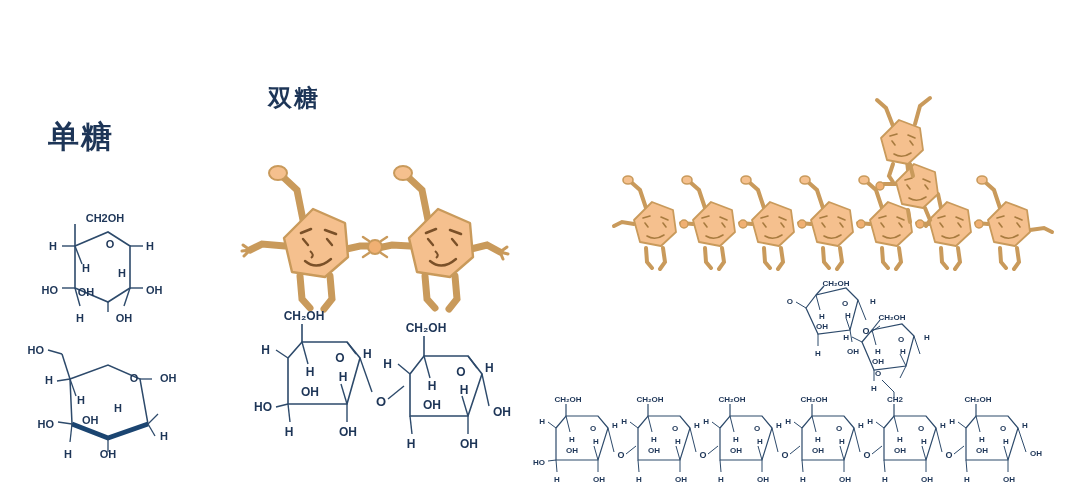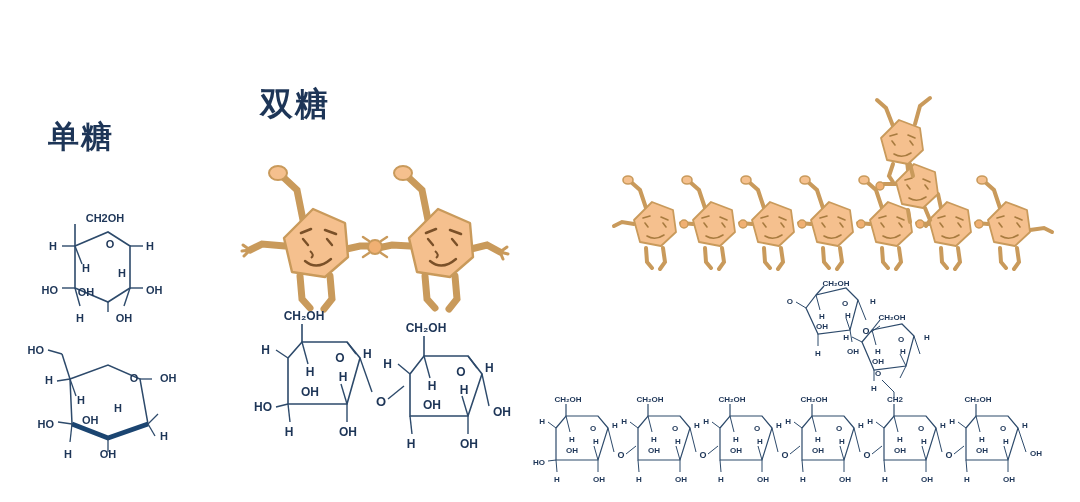--- a/index.html
+++ b/index.html
@@ -13,21 +13,21 @@
   #stage{position:absolute;inset:0;width:1080px;height:502px;margin-top:24px;}
   .heading{
     position:absolute;
     color:#1d3557;
     font-weight:bold;
     font-family:"DejaVu Sans","Liberation Sans",sans-serif;
     letter-spacing:2px;
     white-space:nowrap;
   }
   #h-mono{left:48px;top:92px;font-size:31px;}
-  #h-di{left:260px;top:58px;font-size:33px;}
+  #h-di{left:268px;top:58px;font-size:24px;}
   #h-poly{left:665px;top:88px;font-size:33px;}
   svg{position:absolute;left:0;top:0;overflow:visible;}
   .chem text{
     font-family:"Liberation Sans",sans-serif;
     fill:#1d3557;
     font-weight:bold;
   }
 </style>
 </head>
 <body>

